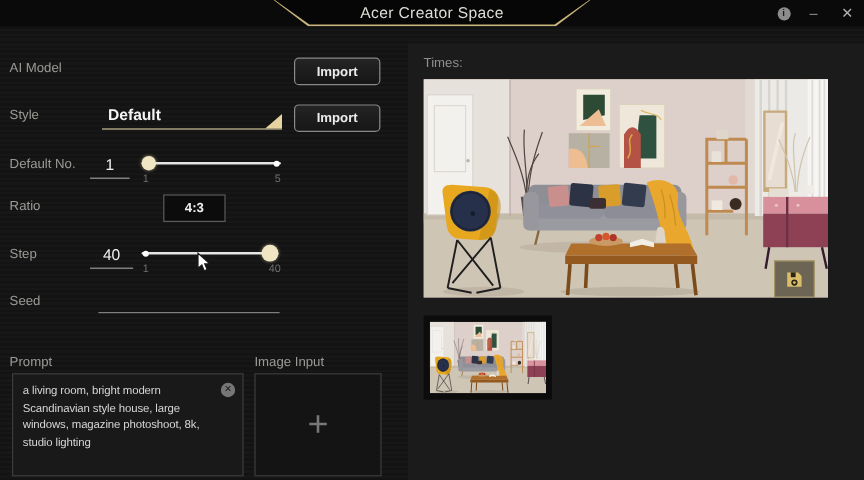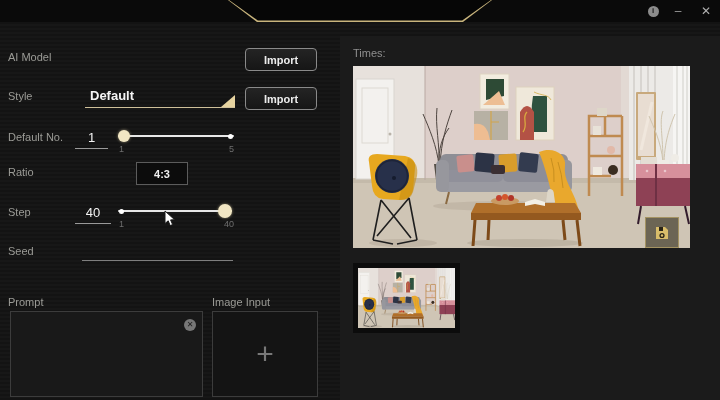--- a/index.html
+++ b/index.html
@@ -174,20 +174,21 @@
         <rect x="288" y="91" width="16" height="7" fill="#e4ded4"></rect>
         <circle cx="322" cy="92" r="4" fill="#efece6"></circle>
       </symbol>
     </defs>
   </svg>
 
   <div class="titlebar">
     <div class="trap">
       <div class="trap-gold"></div>
       <div class="trap-core"></div>
+      <div class="title-text">Acer Creator Space</div>
     </div>
     <div class="winbtn info-btn">
       <div class="info-circle">i</div>
     </div>
     <div class="winbtn min-btn">
       <span>–</span>
     </div>
     <div class="winbtn close-btn">
       <span>✕</span>
     </div>
@@ -230,20 +231,21 @@
   <div class="tick" style="left:224px;top:219px">40</div>
 
   <div class="lbl" style="left:8px;top:245px">Seed</div>
   <div style="position:absolute;left:82px;top:244px;width:151px;height:17px;">
     <span style="font-size:13px;color:#f2f2f2"></span>
     <div class="num-underline" style="left:0;top:16px;width:151px;background:#7f7f7f"></div>
   </div>
 
   <div class="lbl" style="left:8px;top:296px">Prompt</div>
   <div class="prompt-box">
+    <div class="prompt-text">a living room, bright modern Scandinavian style house, large windows, magazine photoshoot, 8k, studio lighting</div>
     <div class="clear-btn">
       <span>✕</span>
     </div>
   </div>
 
   <div class="lbl" style="left:212px;top:296px">Image Input</div>
   <div class="image-input-box">
     <span class="plus-glyph">+</span>
   </div>
 

